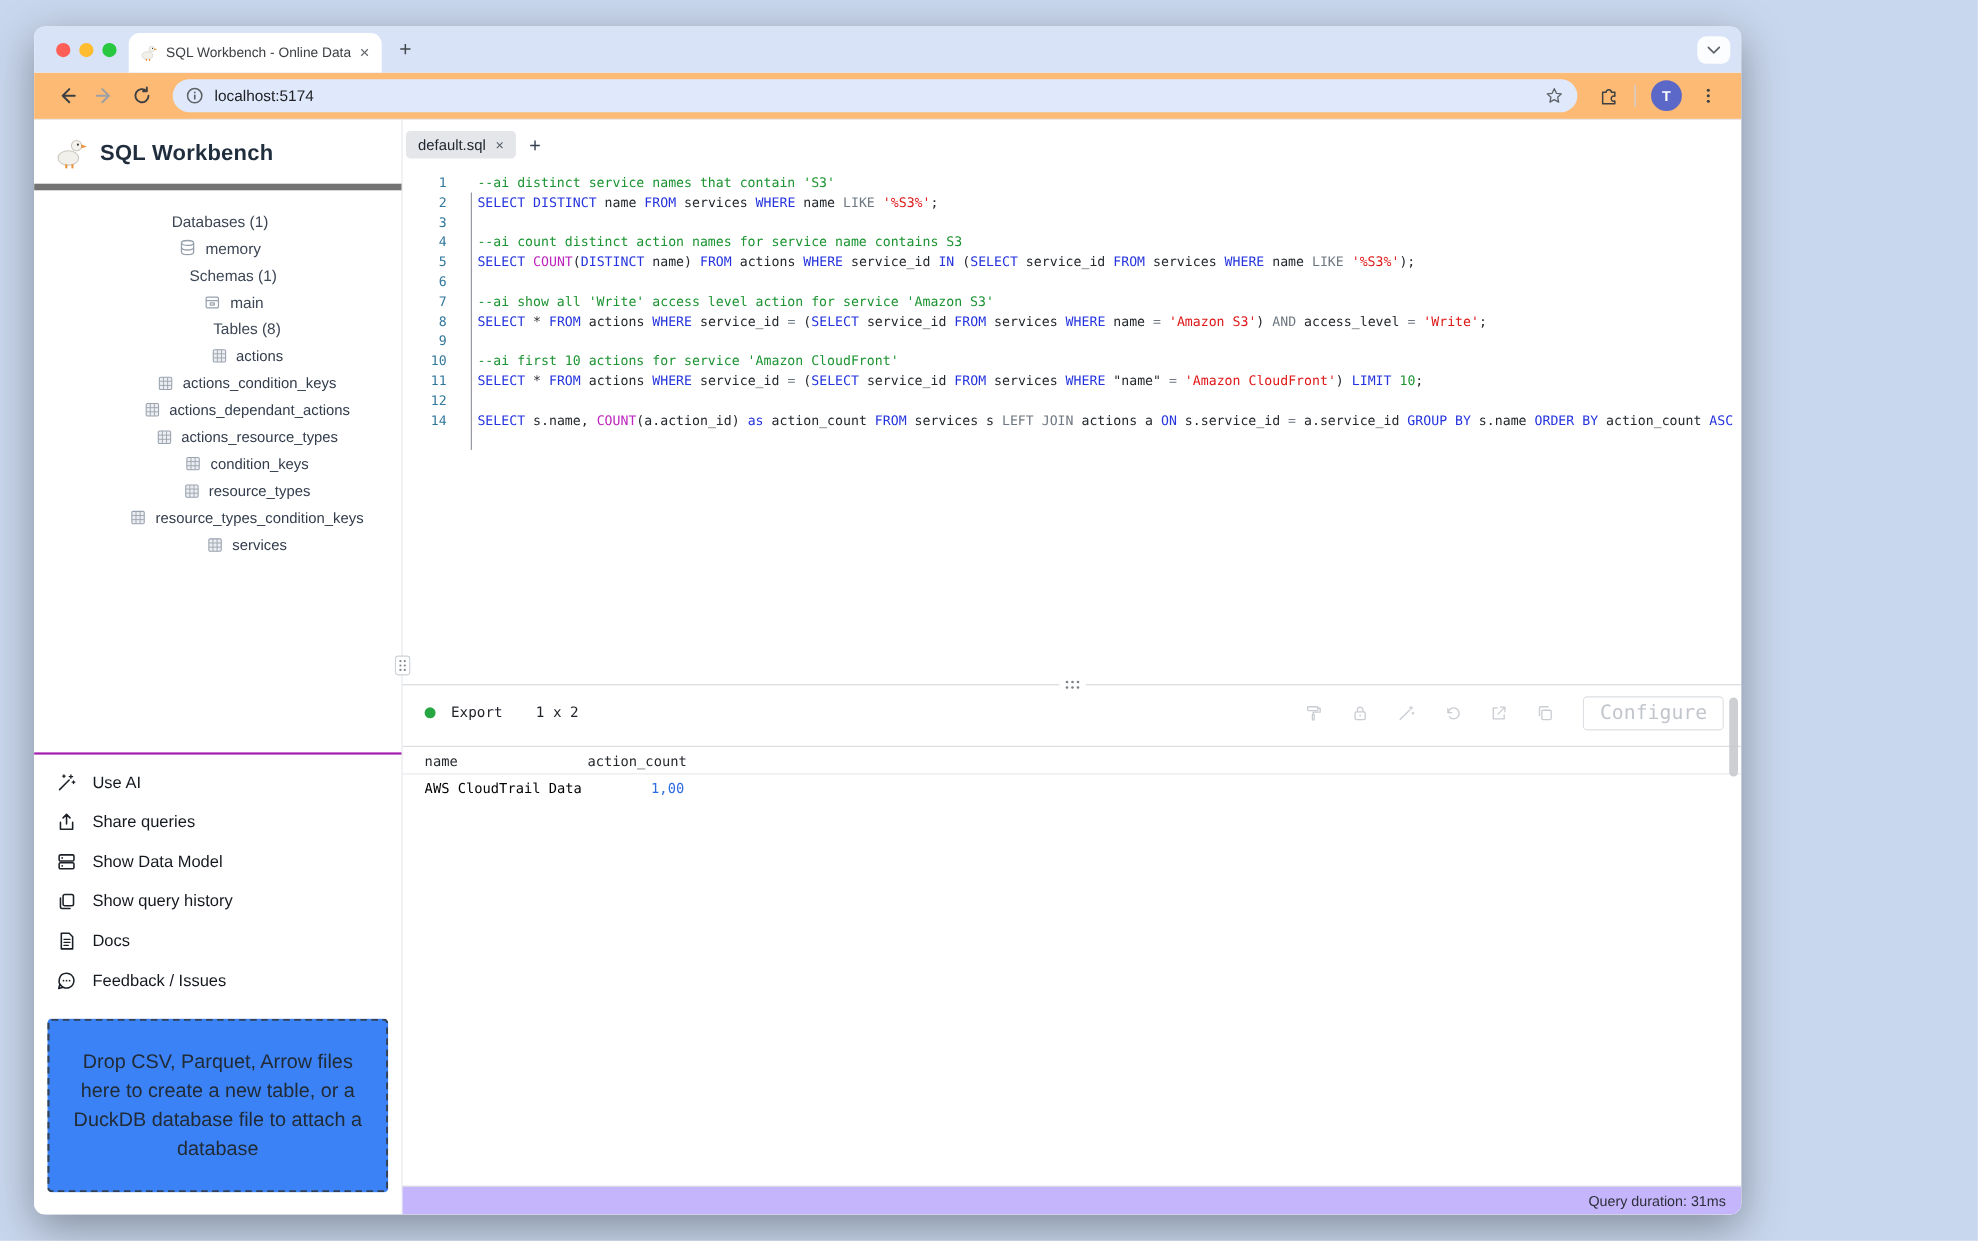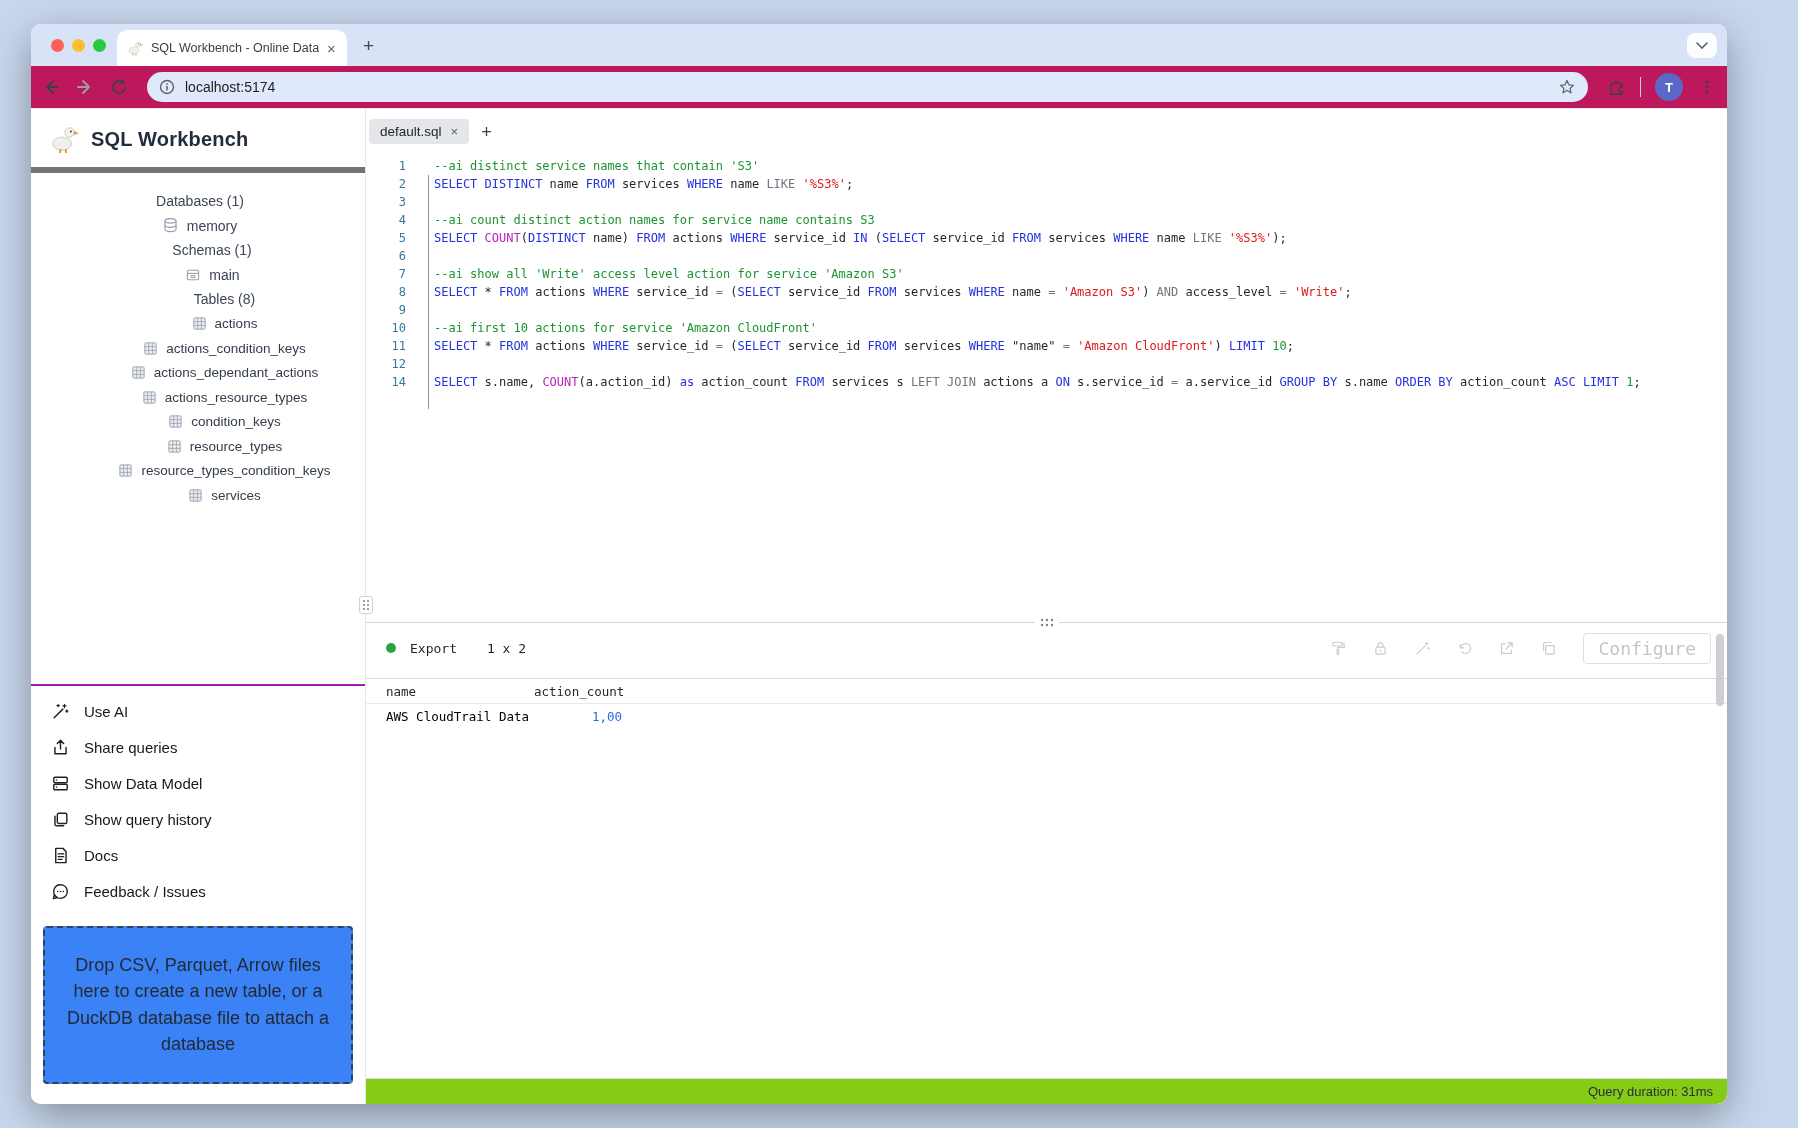--- a/index.html
+++ b/index.html
@@ -1,36 +1,36 @@
 <!DOCTYPE html>
 <html><head>
 <meta charset="utf-8">
 <style>
   * { margin:0; padding:0; box-sizing:border-box; }
   html,body { width:1798px; height:1128px; }
   body { background:#c9d7ee; font-family:"Liberation Sans", sans-serif; position:relative; overflow:hidden; }
 
-  .window { position:absolute; left:31px; top:24px; width:1696px; height:1080px;
+  .window { position:absolute; left:31px; top:24px; width:1552px; height:1080px;
             border-radius:10px; overflow:hidden; background:#fff;
             box-shadow:0 12px 40px rgba(0,0,0,.35); display:flex; flex-direction:column; }
 
   
   .tabstrip { height:42px; background:#d8e3f7; position:relative; flex:none; }
   .traffic { position:absolute; left:20px; top:15px; display:flex; gap:8px; }
   .light { width:13px; height:13px; border-radius:50%; }
   .light.red{ background:#ff5f57; } .light.yellow{ background:#febc2e; } .light.green{ background:#28c840; }
   .btab { position:absolute; left:86px; top:6px; width:230px; height:36px; background:#fff;
           border-radius:10px 10px 0 0; display:flex; align-items:center; padding:0 10px; gap:8px; }
   .btab-title { font-size:12.5px; color:#3c4043; white-space:nowrap; overflow:hidden; width:168px; }
   .btab-close { font-size:15px; color:#5f6368; line-height:1; cursor:default; }
   .newtab-btn { position:absolute; left:332px; top:12px; font-size:19px; color:#44474c; line-height:1; }
   .tabsearch { position:absolute; right:10px; top:9px; width:30px; height:25px; background:rgba(255,255,255,.9);
                border-radius:8px; display:flex; align-items:center; justify-content:center; }
-  .toolbar { height:43px; background:#be185d; border-bottom:1px solid #e6e9ee; display:flex; align-items:center;
-             padding:0 10px; gap:14px; flex:none; }
+  .toolbar { height:43px; background:#fdba74; border-bottom:1px solid #e6e9ee; display:flex; align-items:center;
+             padding:0 20px; gap:14px; flex:none; }
   .nav-ic { width:20px; height:20px; flex:none; display:flex; align-items:center; justify-content:center; }
   .urlpill { flex:1; height:30px; background:#dfe9fb; border-radius:16px; display:flex; align-items:center;
              padding:0 12px; gap:10px; margin:0 4px; }
   .url-text { font-size:14px; color:#202124; flex:1; }
   .avatar { width:28px; height:28px; border-radius:50%; background:#5b68c7; color:#fff; font-size:13px;
             display:flex; align-items:center; justify-content:center; font-weight:bold; }
   .vsep { width:1px; height:20px; background:#c9d4ea; }
 
   
   .app { flex:1; display:flex; background:#fff; position:relative; min-height:0; }
@@ -85,21 +85,21 @@
   .rt-icons { margin-left:auto; display:flex; align-items:center; gap:25px; color:#c9ccd1; }
   .cfg-btn { border:1px solid #dcdfe3; color:#c2c6cc; border-radius:4px; padding:4px 14px; font-size:18px;
              font-family:"DejaVu Sans Mono","Liberation Mono",monospace; background:#fff; margin-left:26px; }
   .rtable { margin-top:12px; font-family:"DejaVu Sans Mono","Liberation Mono",monospace; font-size:12.5px; }
   .rtable .hrule { height:1px; background:#d9dcdf; }
   .rrow { display:flex; height:25px; align-items:center; padding-left:20px; }
   .rrow.head { color:#24292e; border-bottom:1px solid #e7e9ec; }
   .col-name { width:148px; }
   .col-count { width:88px; text-align:right; }
   .cell-num { color:#2d6ce0; }
-  .results-footer { position:absolute; left:0; right:0; bottom:0; height:26px; background:#84cc16;
+  .results-footer { position:absolute; left:0; right:0; bottom:0; height:26px; background:#c4b5fd;
                     border-top:1px solid #dee1e4; display:flex; align-items:center; justify-content:flex-end;
                     padding-right:14px; font-size:13px; color:#2b3036; }
   .vscroll { position:absolute; right:3px; top:4px; width:8px; height:72px; background:#c4c7cb; border-radius:4px; opacity:.85; }
 
   svg { display:block; }
 </style>
 </head>
 <body>
 
 <div class="window">

